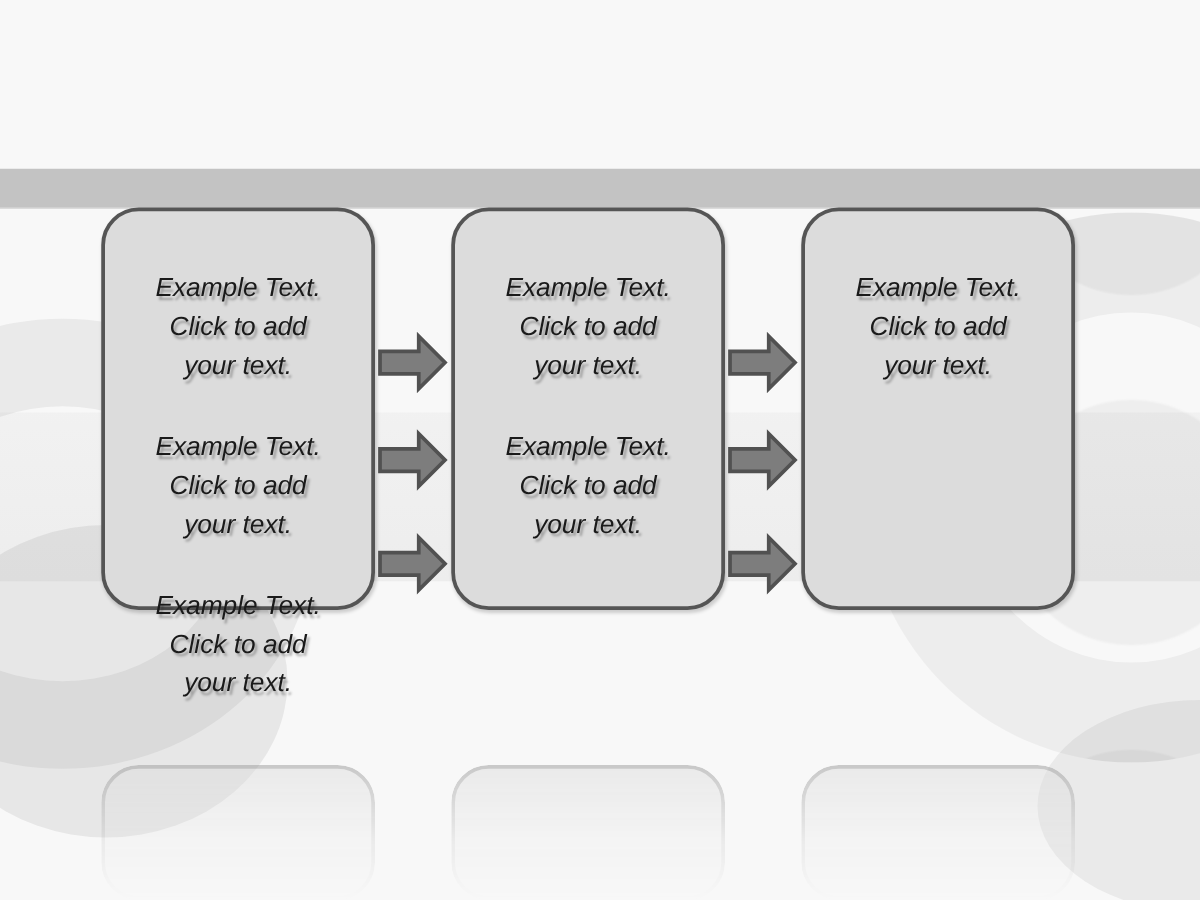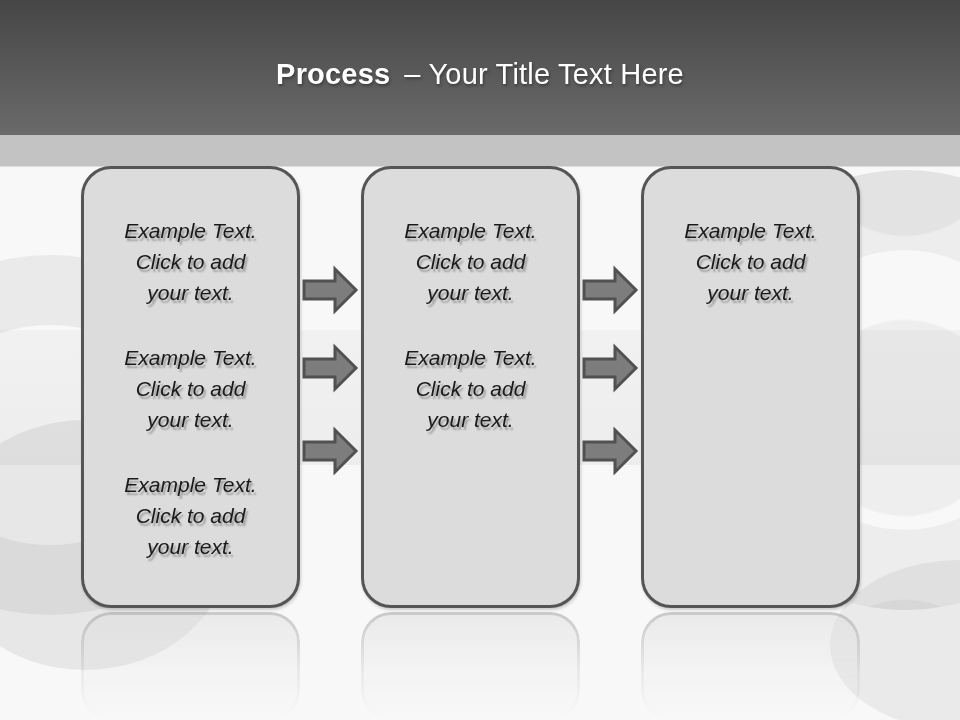--- a/index.html
+++ b/index.html
@@ -44,21 +44,21 @@
   .wm-disc-left{
     left:-60px;top:420px;width:290px;height:250px;border-radius:50%;
     background:rgba(60,60,60,.085);
   }
   .wm-bar{
     left:0;top:330px;width:960px;height:135px;
     background:linear-gradient(to bottom,rgba(60,60,60,.035),rgba(60,60,60,.06));
   }
   
   .box{
-    position:absolute;top:166px;width:219px;height:442px;box-sizing:border-box;
+    position:absolute;top:166px;width:219px;height:322px;box-sizing:border-box;
     background:var(--box-fill,#dcdcdc);
     border:3px solid var(--box-border,#555555);
     border-radius:30px;
     box-shadow:1px 2px 3px rgba(0,0,0,.18);
     padding-top:46px;
   }
   .box-1{left:81px;} .box-2{left:361px;} .box-3{left:641px;}
   .tb{
     white-space:pre-line;text-align:center;
     font-style:italic;font-size:21px;line-height:31px;
@@ -81,25 +81,20 @@
     background:#dcdcdc;border:3px solid #9a9a9a;border-radius:30px;
     -webkit-mask-image:linear-gradient(to bottom,rgba(0,0,0,.50),rgba(0,0,0,.15) 55%,rgba(0,0,0,.04) 85%,transparent);
     mask-image:linear-gradient(to bottom,rgba(0,0,0,.50),rgba(0,0,0,.15) 55%,rgba(0,0,0,.04) 85%,transparent);
   }
 </style>
 </head>
 <body>
 
 <div class="slide">
 
-  <div class="header">
-    <div class="title">
-      <span class="kw">Process</span><span class="rest">– Your Title Text Here</span>
-    </div>
-  </div>
 
   <div class="band"></div>
 
   <div class="wm wm-bar"></div>
   <div class="wm wm-ring-right"></div>
   <div class="wm wm-disc-right"></div>
   <div class="wm wm-ring-left"></div>
   <div class="wm wm-disc-left"></div>
 
   <div class="box box-1">

